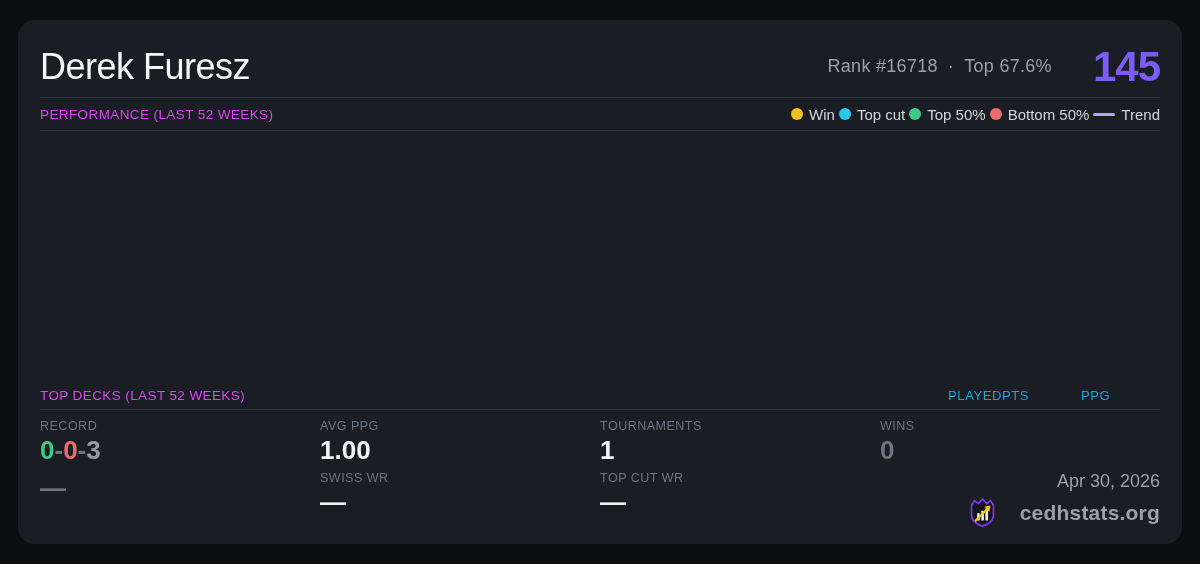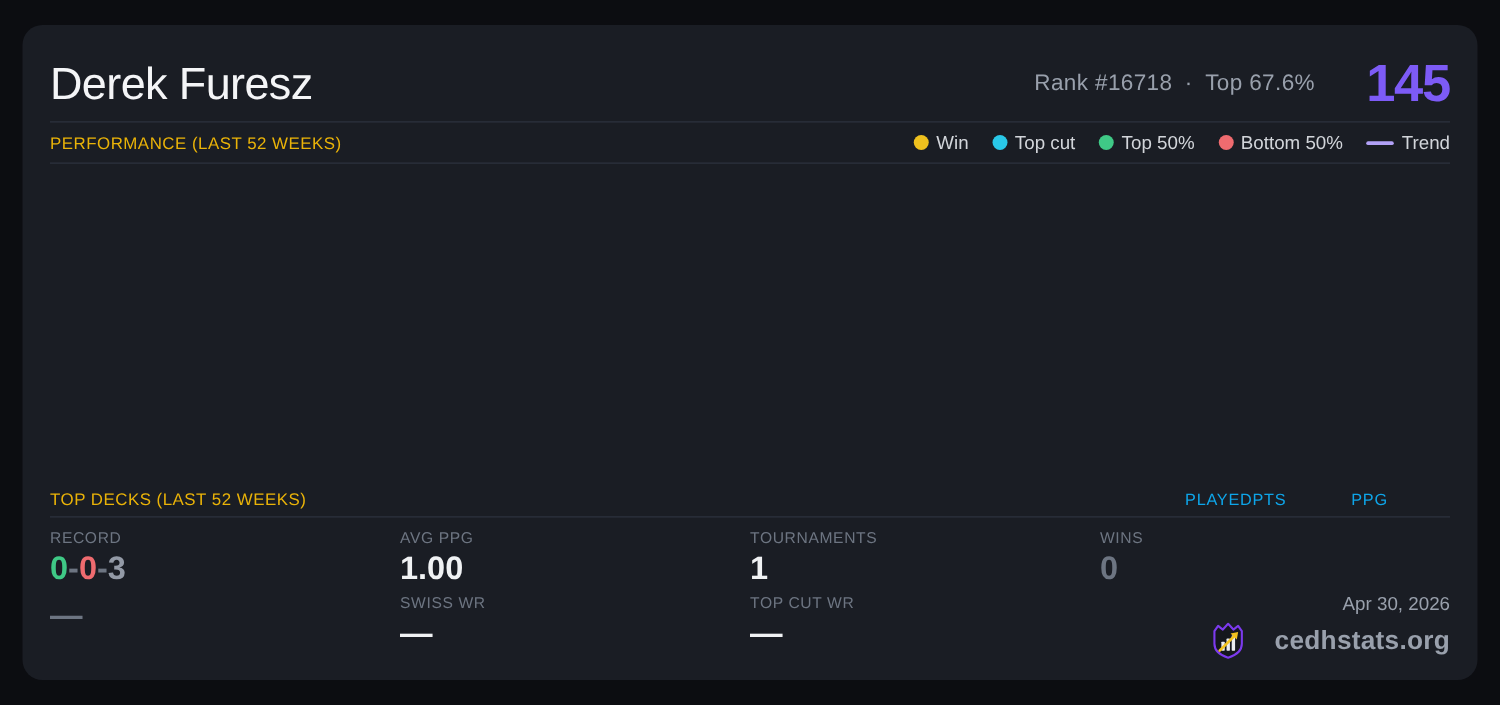--- a/index.html
+++ b/index.html
@@ -53,24 +53,24 @@
   
   .perf-row {
     height: 33px;
     display: flex;
     align-items: center;
     justify-content: space-between;
     border-bottom: 1px solid #2c323e;
   }
   .section-label {
     font-size: 13.5px;
-    color: #eab308;
+    color: #d946ef;
     letter-spacing: 0.4px;
   }
-  .legend { display: flex; align-items: center; gap: 19px; }
+  .legend { display: flex; align-items: center; gap: 4px; }
   .legend-item { display: flex; align-items: center; gap: 6px; }
   .legend-dot { width: 12px; height: 12px; border-radius: 50%; }
   .legend-line { width: 22px; height: 3px; border-radius: 2px; }
   .legend-label { font-size: 15px; color: #d2d5da; }
   
   .chart-area { flex: 1; }
   
   .decks-row {
     height: 29px;
     display: flex;
@@ -118,21 +118,21 @@
     grid-column: 4;
     grid-row: 1 / span 2;
     display: flex;
     flex-direction: column;
     align-items: flex-end;
     justify-content: flex-end;
     gap: 5px;
     padding-bottom: 2px;
   }
   .wins-in-footer-col { margin-bottom: auto; }
-  .footer-date { font-size: 15px; color: #99a0ac; }
+  .footer-date { font-size: 18px; color: #99a0ac; }
   .brand { display: flex; align-items: center; gap: 24px; }
   .brand-text {
     font-size: 21px;
     font-weight: 700;
     color: #99a0ac;
     letter-spacing: 0.2px;
   }
 </style>
 </head>
 <body>

